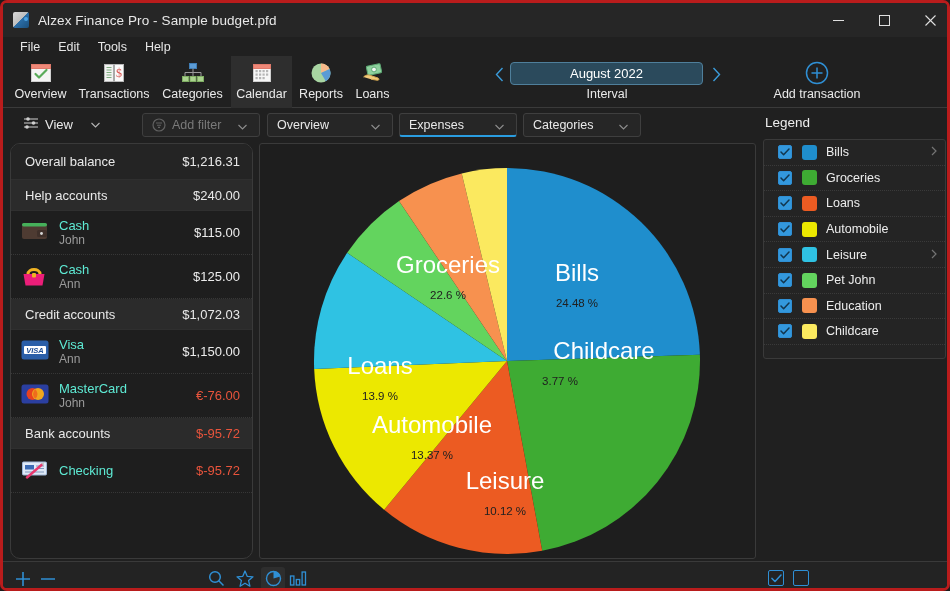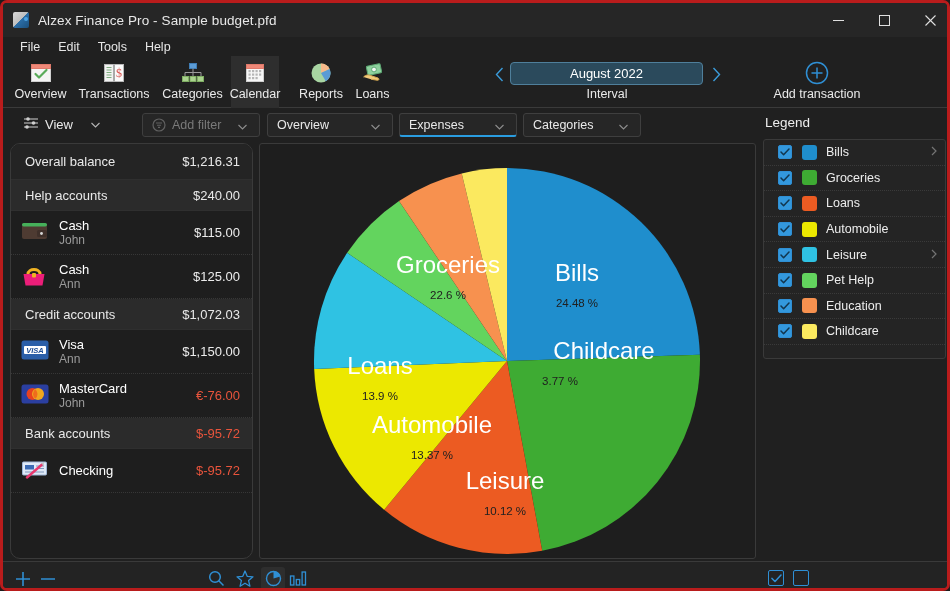--- a/index.html
+++ b/index.html
@@ -125,21 +125,21 @@
   .acct-group .gname { flex:1; font-size:13px; color:#e9e9e9; }
   .acct-group .gamt { font-size:13px; color:#e9e9e9; }
   .acct-group.overall { background:#242424; height:36px; }
   .acct-row {
     height:44px; display:flex; align-items:center;
     padding:0 12px 0 10px;
     border-bottom:1px dotted #373737;
   }
   .acct-ico { width:30px; height:24px; margin-right:8px; flex:none; position:relative; }
   .acct-names { flex:1; display:flex; flex-direction:column; justify-content:center; }
-  .acct-title { font-size:13px; color:#ffffff; line-height:15px; }
+  .acct-title { font-size:13px; color:#5eead4; line-height:15px; }
   .acct-owner { font-size:12px; color:#9b9b9b; line-height:15px; }
   .acct-amt { font-size:13px; color:#ececec; }
   .acct-amt.neg { color:#e8543c; }
   .gamt.neg { color:#e8543c; }
 
   
   #chartpanel {
     position:absolute; left:256px; top:140px; width:497px; height:416px;
     background:#1e1e1e; border:1px solid #3a3a3a; border-radius:3px;
     overflow:hidden;
@@ -254,21 +254,21 @@
           <rect x="8.5" y="2.5" width="7" height="5" fill="#5b9bd5" stroke="#3f7cb4"></rect>
           <path d="M12 7.5 V11.5 M4 11.5 H20 M4 11.5 V15.5 M12 11.5 V15.5 M20 11.5 V15.5" fill="none" stroke="#9a9a9a" stroke-width="1"></path>
           <rect x="1.5" y="15.5" width="6" height="5" fill="#a9d18e" stroke="#7fae63"></rect>
           <rect x="9" y="15.5" width="6" height="5" fill="#a9d18e" stroke="#7fae63"></rect>
           <rect x="16.5" y="15.5" width="6" height="5" fill="#a9d18e" stroke="#7fae63"></rect>
         </svg>
       </div>
       <div class="tb-label">Categories</div>
     </div>
 
-    <div class="tb-btn active" style="left:228px;width:48px;">
+    <div class="tb-btn active" style="left:228px;width:61px;">
       <div class="tb-ico">
         <svg width="24" height="24" viewBox="0 0 24 24">
           <rect x="3.5" y="3.5" width="17" height="17" fill="#f7f7f7" stroke="#cfcfcf"></rect>
           <rect x="3.5" y="3.5" width="17" height="4" fill="#ef8878" stroke="#e07a6b"></rect>
           <g fill="#b6b6b6">
             <rect x="5.5" y="9" width="2.2" height="2.2"></rect>
               <rect x="9" y="9" width="2.2" height="2.2"></rect>
             <rect x="12.5" y="9" width="2.2" height="2.2"></rect>
               <rect x="16" y="9" width="2.2" height="2.2"></rect>
             <rect x="5.5" y="12.5" width="2.2" height="2.2"></rect>
@@ -572,21 +572,21 @@
             <path d="M1 1 L5 5 L1 9" fill="none" stroke="#747474" stroke-width="1.2"></path>
           </svg></div>
       </div>
       <div class="leg-row">
         <div class="leg-chk">
           <svg width="10" height="8" viewBox="0 0 10 8">
             <path d="M1 4 L3.6 6.8 L9 1" fill="none" stroke="#12364f" stroke-width="1.5" stroke-linecap="round" stroke-linejoin="round"></path>
           </svg>
         </div>
         <div class="leg-swatch" style="background: rgb(99, 212, 94);"></div>
-        <div class="leg-label">Pet Help</div>
+        <div class="leg-label">Pet John</div>
       </div>
       <div class="leg-row">
         <div class="leg-chk">
           <svg width="10" height="8" viewBox="0 0 10 8">
             <path d="M1 4 L3.6 6.8 L9 1" fill="none" stroke="#12364f" stroke-width="1.5" stroke-linecap="round" stroke-linejoin="round"></path>
           </svg>
         </div>
         <div class="leg-swatch" style="background: rgb(247, 145, 79);"></div>
         <div class="leg-label">Education</div>
       </div>

